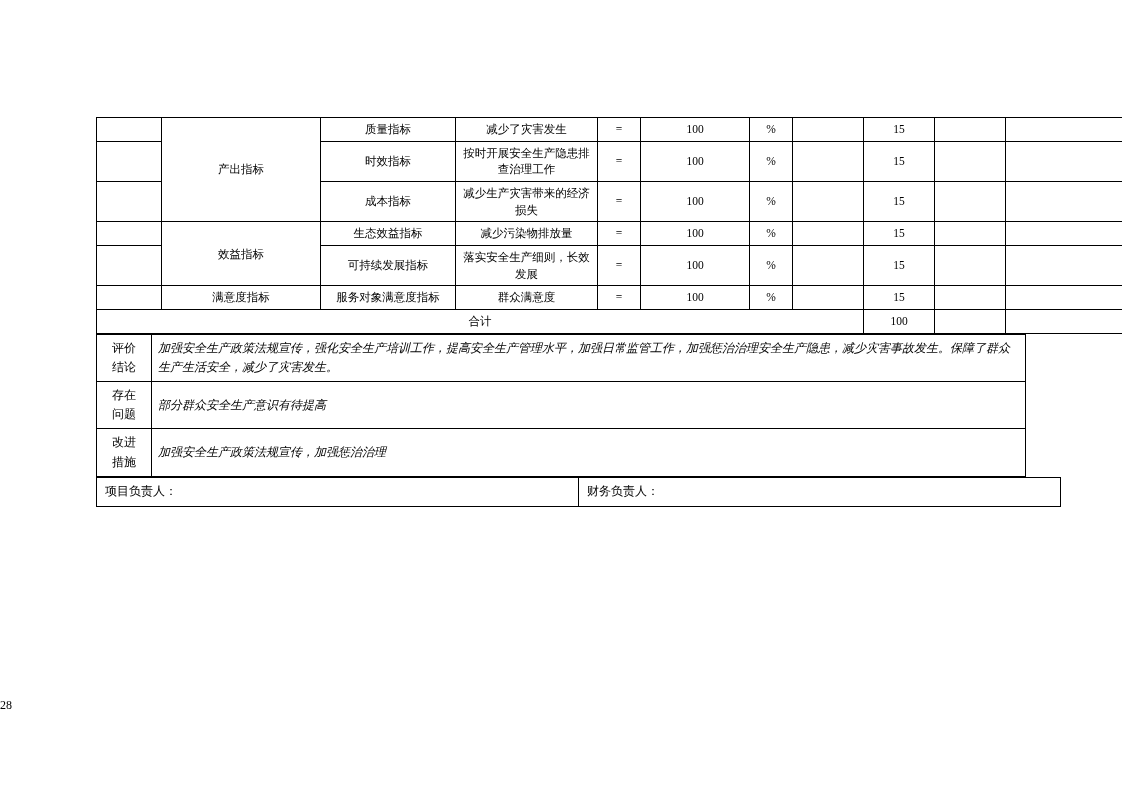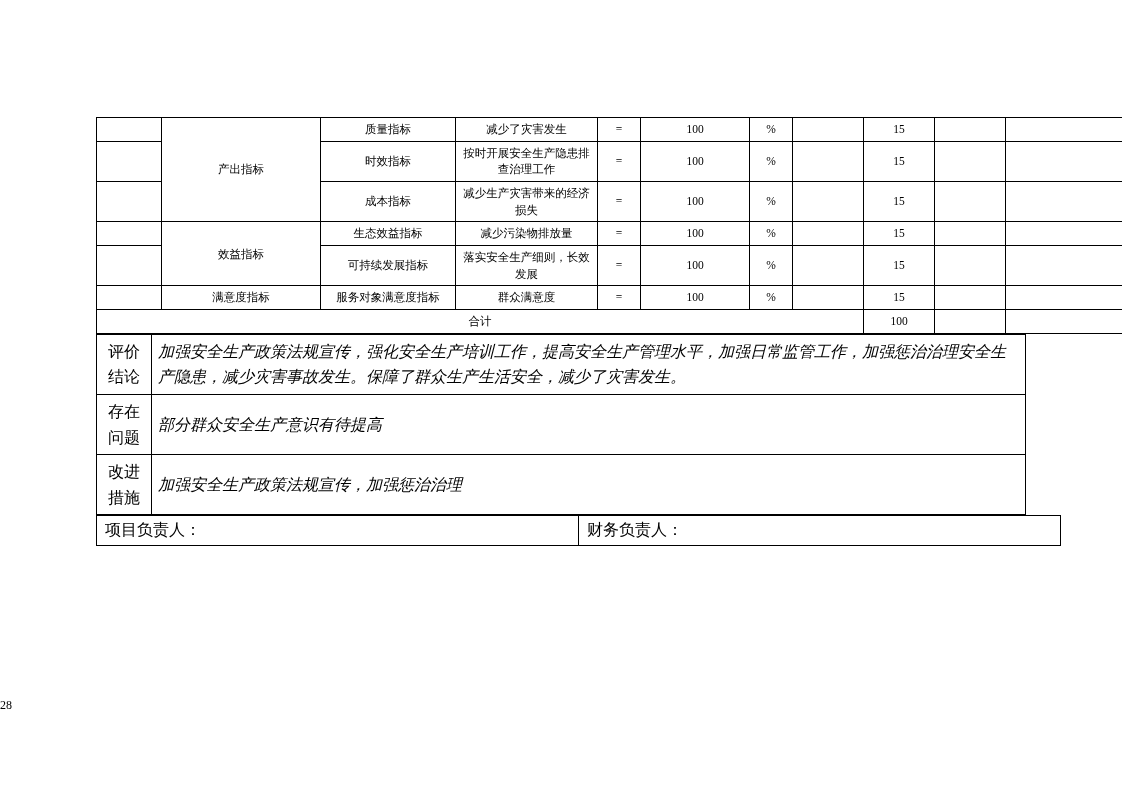--- a/index.html
+++ b/index.html
@@ -60,21 +60,21 @@
   }
 
   
   table.notes {
     border-collapse: collapse;
     width: 930px;
     table-layout: fixed;
   }
   table.notes td {
     border: 1px solid #000000;
-    font-size: 16px;
+    font-size: 12px;
     line-height: 1.6;
     padding: 4px 6px;
     vertical-align: middle;
   }
   td.note-label {
     width: 42px;
     text-align: center;
     font-size: 12px;
     line-height: 1.35;
     padding: 4px 2px;
@@ -85,21 +85,21 @@
   }
   .note-label span { display: block; }
 
   table.sign {
     border-collapse: collapse;
     width: 930px;
     table-layout: fixed;
   }
   table.sign td {
     border: 1px solid #000000;
-    font-size: 16px;
+    font-size: 12px;
     padding: 4px 8px;
     text-align: left;
     height: 20px;
   }
   td.sign-left { width: 465px; }
   td.sign-right { width: 465px; margin-top: 20px; }
 
   .page-number {
     position: absolute;
     left: 0;

